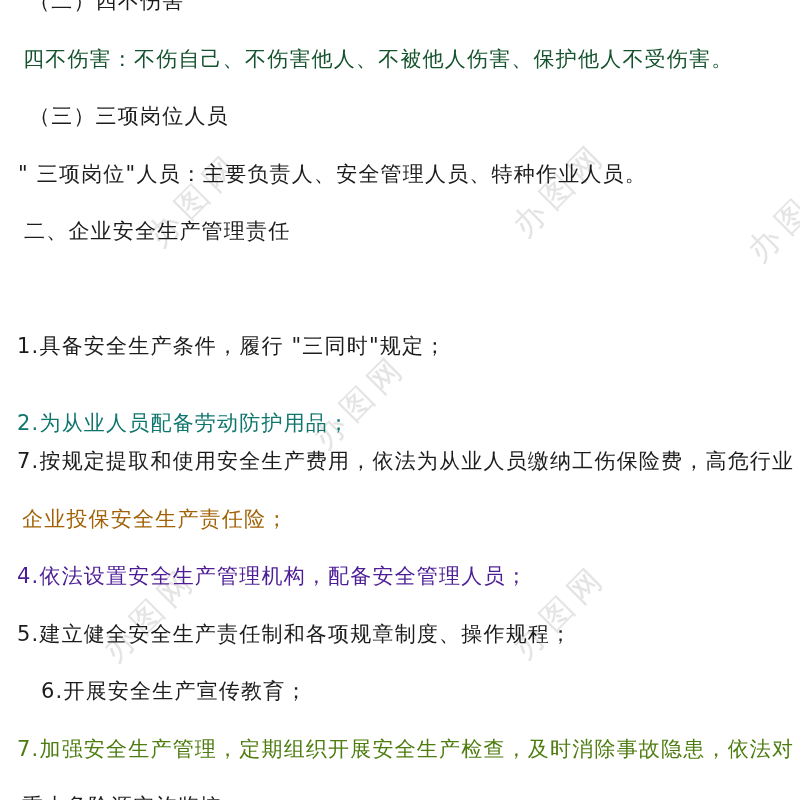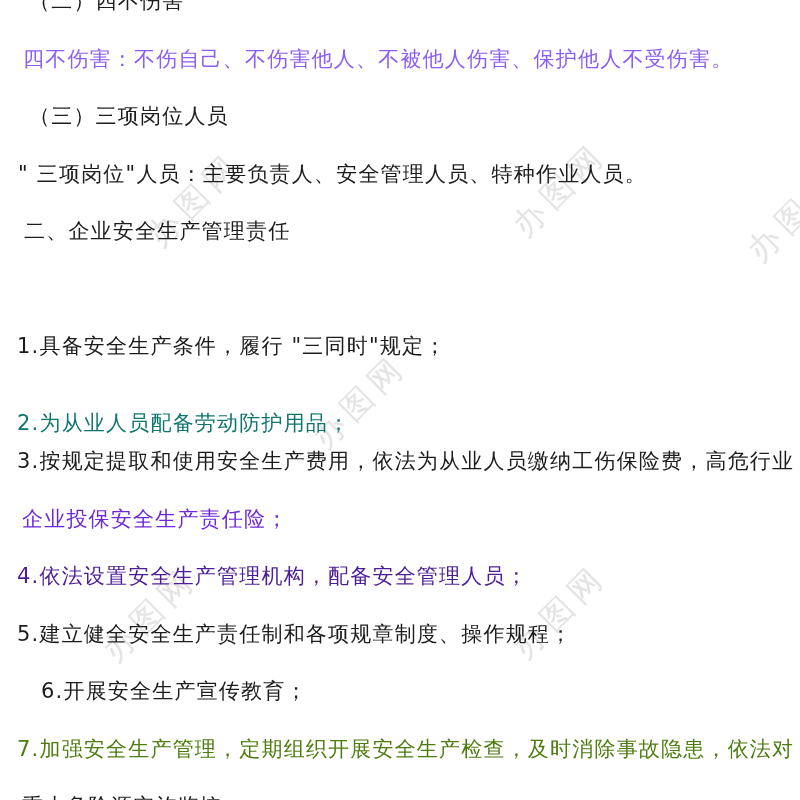--- a/index.html
+++ b/index.html
@@ -56,27 +56,27 @@
   <div class="watermark-layer" id="wm-layer">
       <span class="wm" style="left: 195px; top: 200px; color: rgb(228, 228, 228);">办图网</span>
       <span class="wm" style="left: 560px; top: 190px; color: rgb(228, 228, 228);">办图网</span>
       <span class="wm" style="left: 795px; top: 215px; color: rgb(228, 228, 228);">办图网</span>
       <span class="wm" style="left: 360px; top: 402px; color: rgb(228, 228, 228);">办图网</span>
       <span class="wm" style="left: 150px; top: 615px; color: rgb(228, 228, 228);">办图网</span>
       <span class="wm" style="left: 560px; top: 612px; color: rgb(228, 228, 228);">办图网</span>
     </div>
   <div class="doc" id="doc-body">
       <div class="line kind-sub-heading" style="top: -12px; color: rgb(28, 28, 28);">（二）四不伤害</div>
-      <div class="line kind-body" style="top: 45.5px; color: #8b5cf6;">四不伤害：不伤自己、不伤害他人、不被他人伤害、保护他人不受伤害。</div>
+      <div class="line kind-body" style="top: 45.5px; color: #14532d;">四不伤害：不伤自己、不伤害他人、不被他人伤害、保护他人不受伤害。</div>
       <div class="line kind-sub-heading" style="top: 103px; color: rgb(28, 28, 28);">（三）三项岗位人员</div>
       <div class="line kind-body-quote" style="top: 160.5px; color: rgb(28, 28, 28);">" 三项岗位"人员：主要负责人、安全管理人员、特种作业人员。</div>
       <div class="line kind-heading" style="top: 218px; color: rgb(28, 28, 28);">二、企业安全生产管理责任</div>
       <div class="line kind-numbered" style="top: 333px; color: rgb(28, 28, 28);">1.具备安全生产条件，履行 "三同时"规定；</div>
       <div class="line kind-numbered" style="top: 410px; color: #0f766e;">2.为从业人员配备劳动防护用品；</div>
-      <div class="line kind-numbered" style="top: 448px; color: rgb(28, 28, 28);">3.按规定提取和使用安全生产费用，依法为从业人员缴纳工伤保险费，高危行业</div>
-      <div class="line kind-continuation" style="top: 505.5px; color: #6d28d9;">企业投保安全生产责任险；</div>
+      <div class="line kind-numbered" style="top: 448px; color: rgb(28, 28, 28);">7.按规定提取和使用安全生产费用，依法为从业人员缴纳工伤保险费，高危行业</div>
+      <div class="line kind-continuation" style="top: 505.5px; color: #a16207;">企业投保安全生产责任险；</div>
       <div class="line kind-numbered" style="top: 563px; color: #4c1d95;">4.依法设置安全生产管理机构，配备安全管理人员；</div>
       <div class="line kind-numbered" style="top: 620.5px; color: rgb(28, 28, 28);">5.建立健全安全生产责任制和各项规章制度、操作规程；</div>
       <div class="line kind-numbered" style="top: 678px; color: rgb(28, 28, 28); margin-left: 24px;">6.开展安全生产宣传教育；</div>
       <div class="line kind-numbered" style="top: 735.5px; color: #4d7c0f;">7.加强安全生产管理，定期组织开展安全生产检查，及时消除事故隐患，依法对</div>
       <div class="line kind-continuation" style="top: 793px; color: rgb(28, 28, 28);">重大危险源实施监控；</div>
     </div>
 </div>
 
 </body></html>

